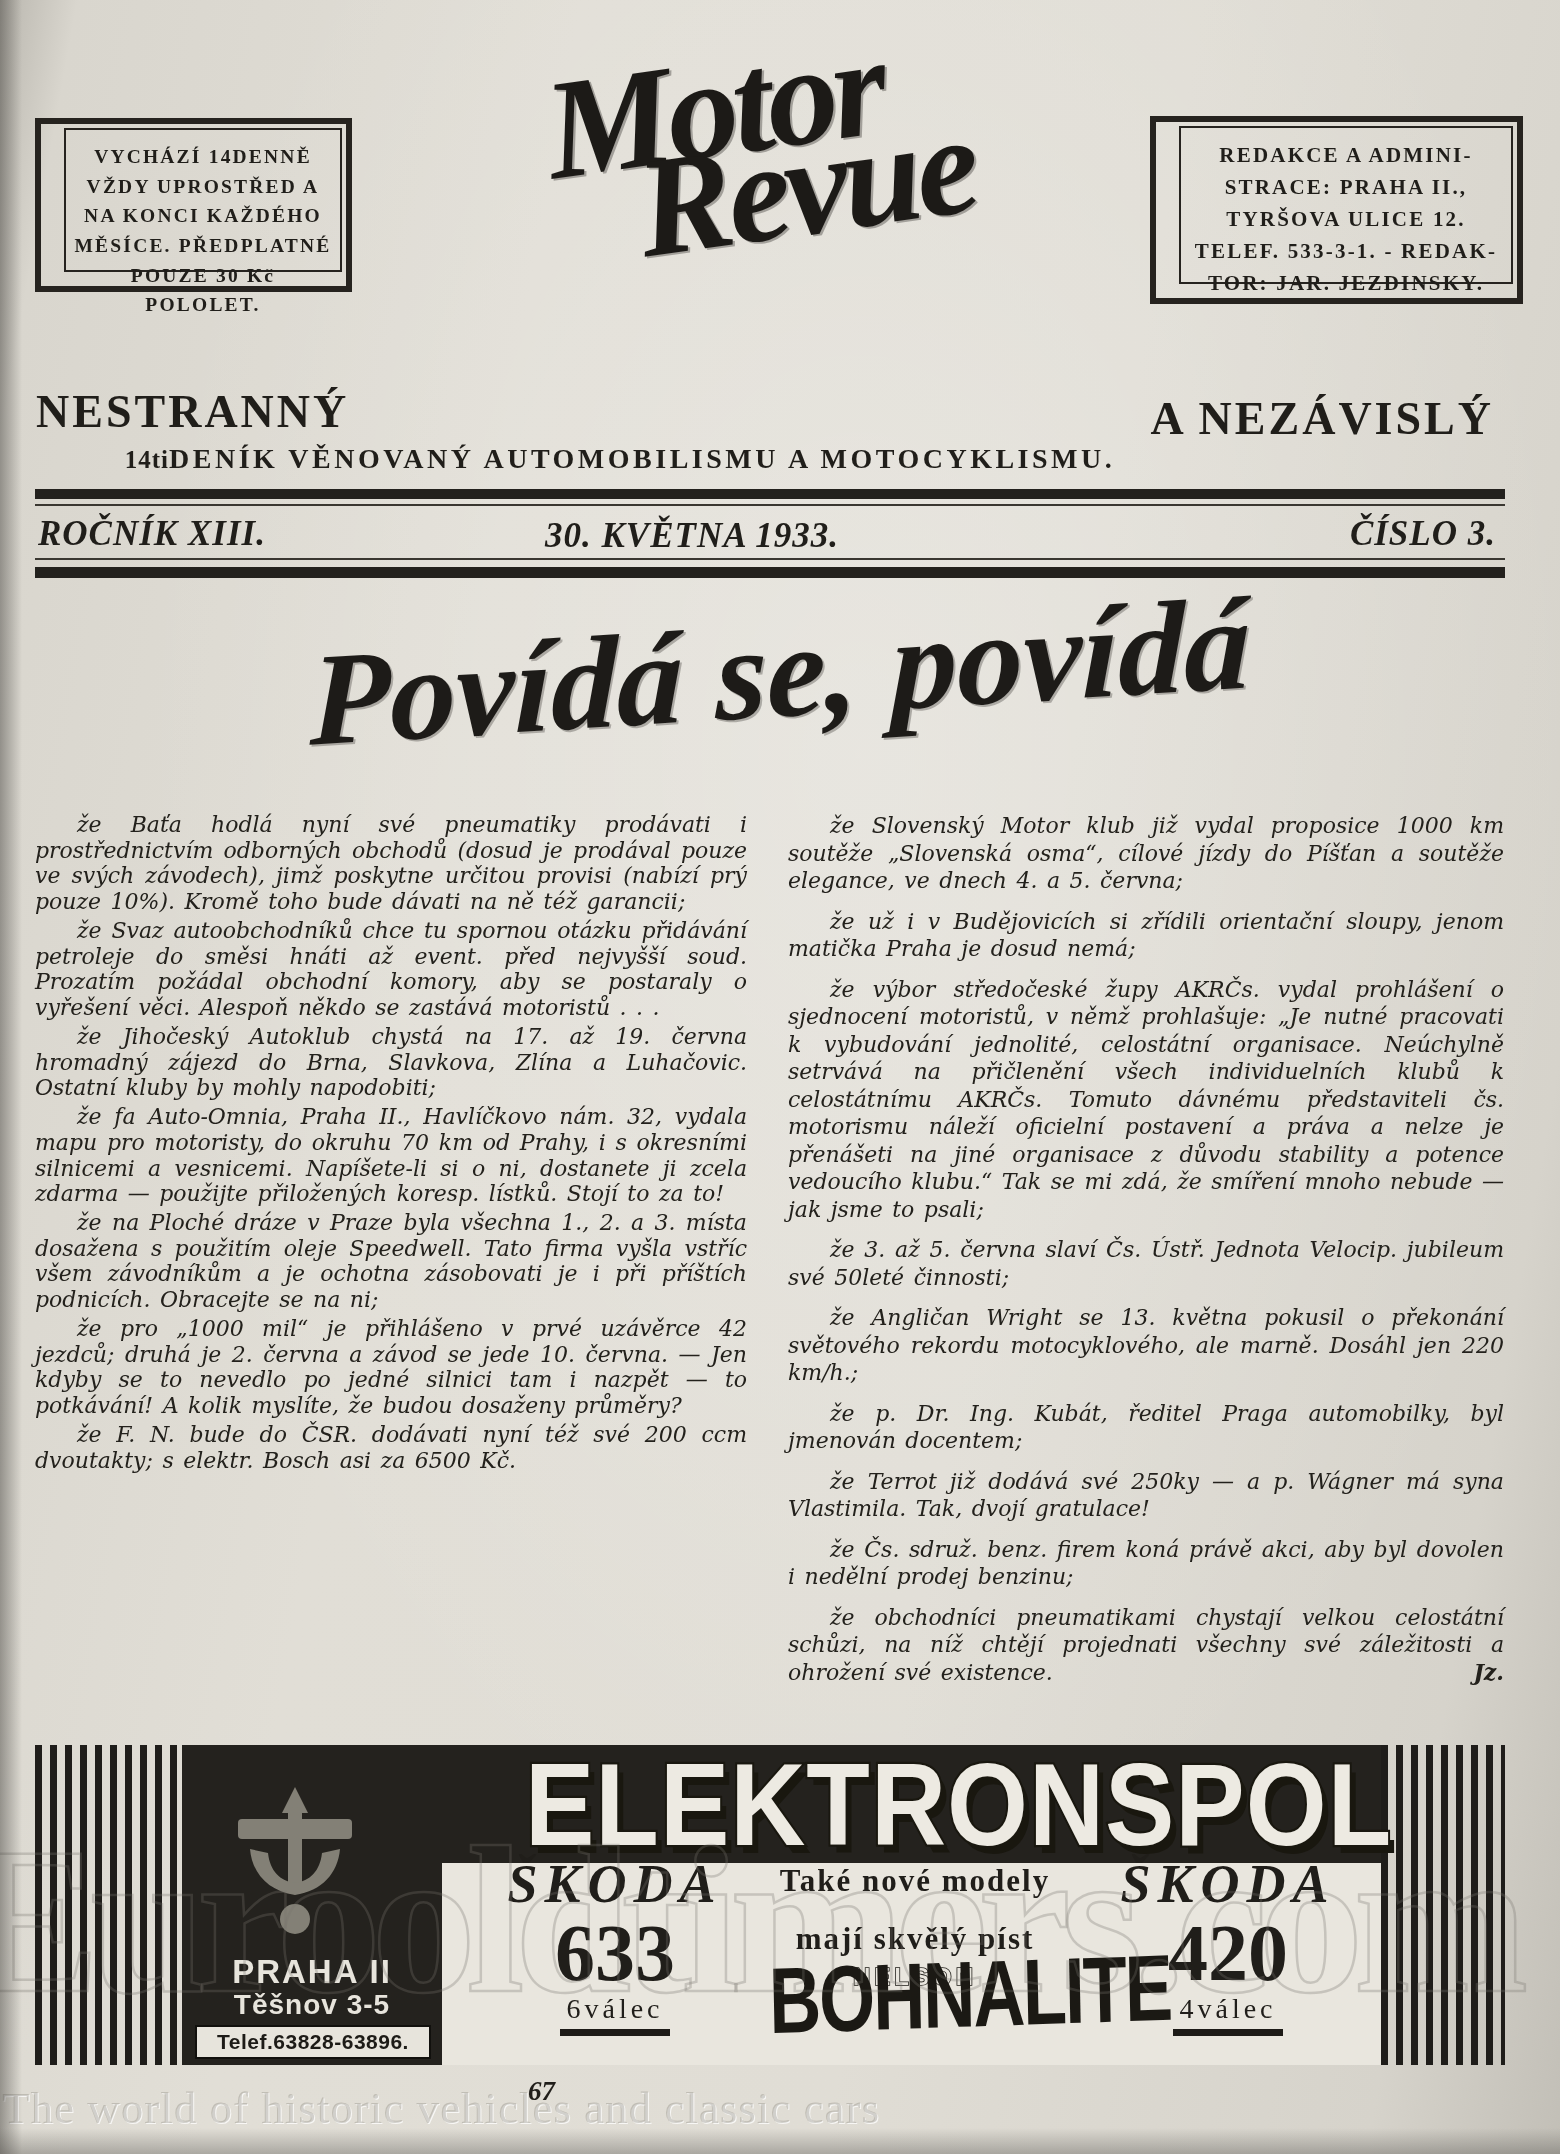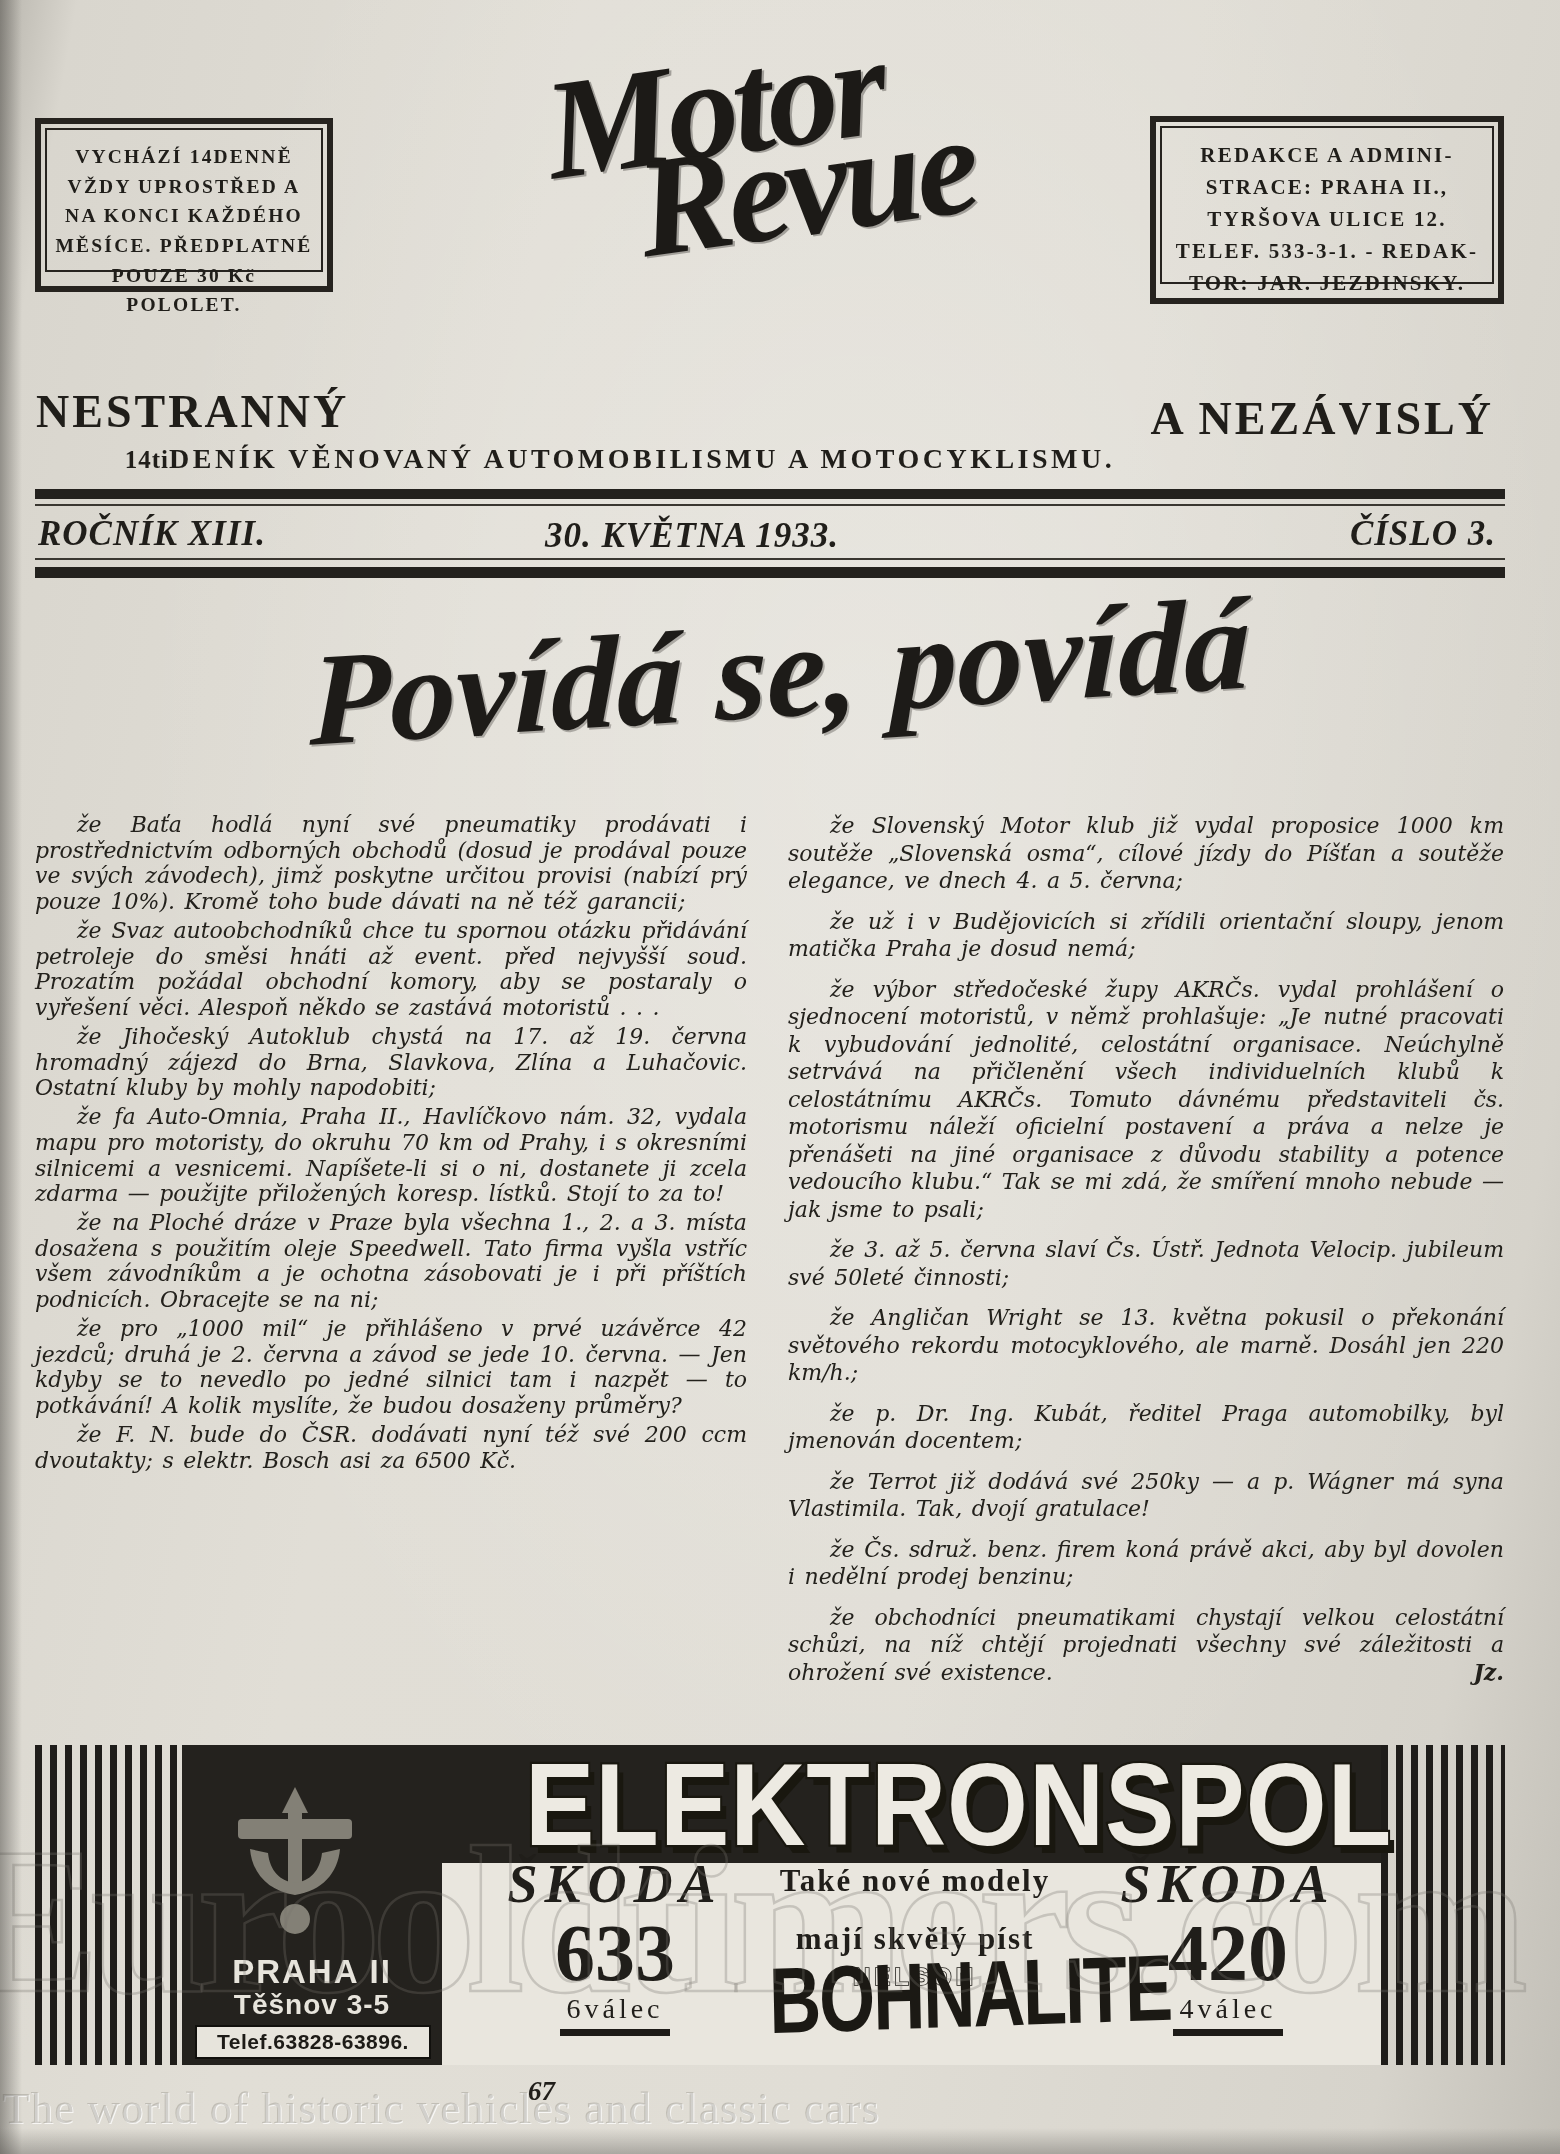--- a/index.html
+++ b/index.html
@@ -6,21 +6,21 @@
   #page{
     position:relative; width:1560px; height:2154px; overflow:hidden;
     background:
       radial-gradient(ellipse at 55% 35%, rgba(255,255,255,0.25), rgba(0,0,0,0) 60%),
       linear-gradient(100deg, #b9b6ae 0%, #d9d6ce 4%, #e1ded6 30%, #e0ddd5 62%, #d6d3cb 90%, #c2bfb7 100%);
     color:#201e1a;
     font-family:"Liberation Serif", serif;
   }
   .abs{position:absolute;}
   
-  .infobox{border:6px solid #26231f; background:transparent;}
+  .infobox{border:6px solid #26231f; background:transparent;padding-left:19px;}
   .infobox .inner{border:2px solid #26231f; margin:4px; padding:12px 8px 8px 8px; height:calc(100% - 42px);}
   .infobox .bline{display:block; text-align:center; font-weight:bold; letter-spacing:2.2px; line-height:1.52;}
   #box-left{left:35px; top:118px; width:286px; height:162px; font-size:19.5px;}
   #box-right{left:1150px; top:116px; width:342px; height:176px; font-size:21px;}
   
   #logo{left:520px; top:18px; width:660px; transform:rotate(-8deg); font-style:italic; font-weight:bold; letter-spacing:-5px; color:#1c1a17; text-shadow:2px 2px 0 rgba(40,38,34,.35);}
   #logo .l1{font-size:142px; line-height:1; margin-left:30px;}
   #logo .l2{font-size:142px; line-height:1; margin-top:-52px; margin-left:110px;}
   
   .tagline{font-weight:bold; letter-spacing:3px; font-size:46px;}

